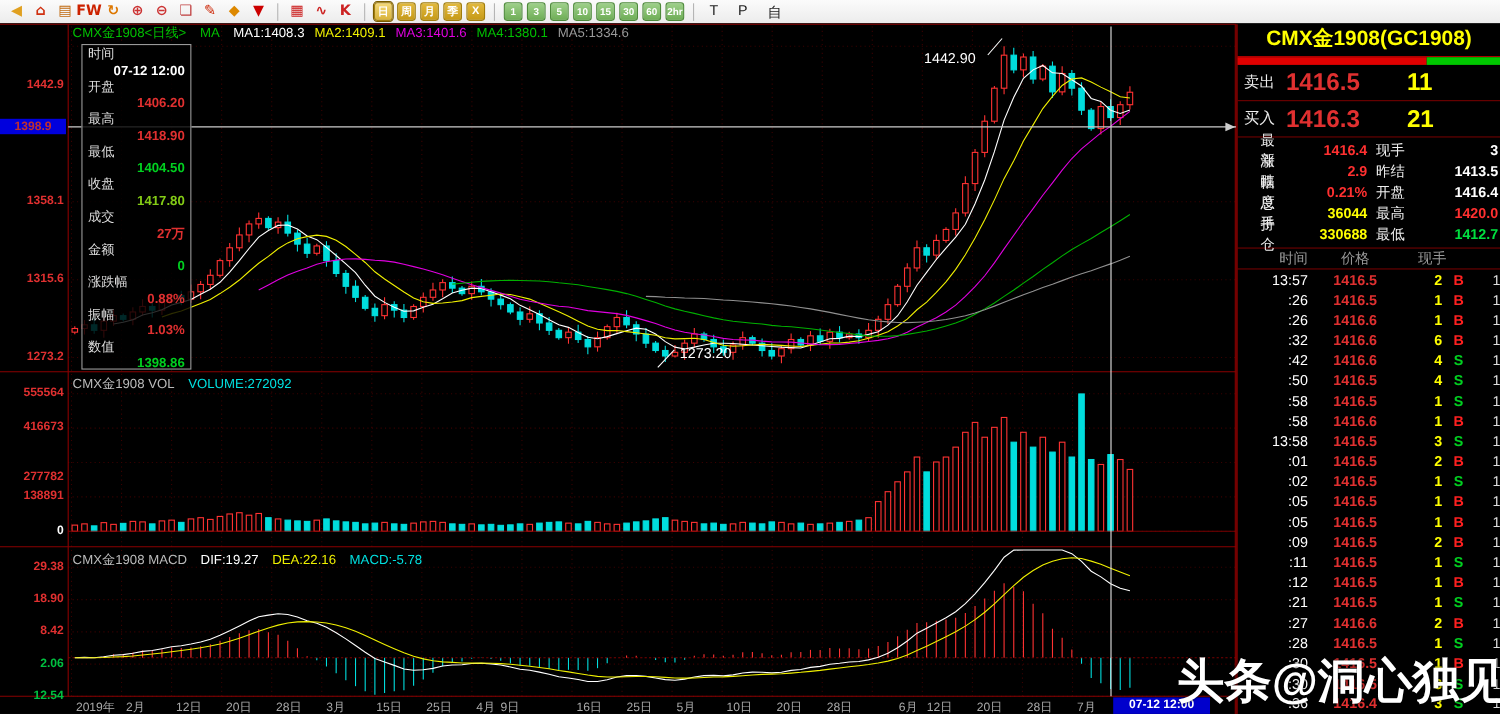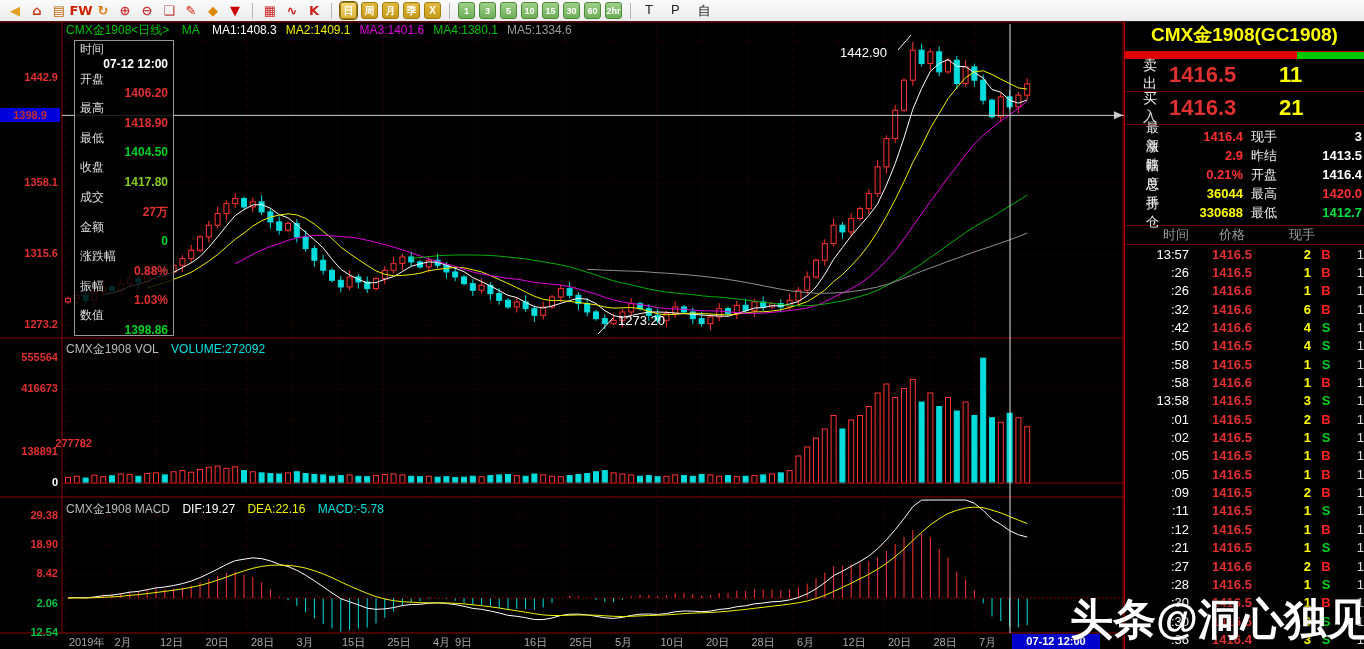--- a/index.html
+++ b/index.html
@@ -40,21 +40,21 @@
     color:#fff; font:bold 11px "Liberation Sans", sans-serif; text-align:center; line-height:15px; z-index:6; }
 
   
   #quote-panel { position:absolute; left:1124px; top:22px; width:240px; height:627px;
     background:#000; border-left:1px solid #c00000; }
   #qp-title { height:30px; line-height:30px; text-align:center; color:#ffff00;
     font:bold 19px "Liberation Sans", sans-serif; border-bottom:1px solid #c00000; }
   #qp-ratio { height:7px; display:flex; }
   #qp-ratio .r { background:#e00000; } #qp-ratio .g { background:#00c800; flex:1; }
   .bsrow { height:33px; display:flex; align-items:center; border-top:1px solid #700000; border-bottom:1px solid #700000; }
-  .bsrow .lbl { width:44px; padding-left:18px; color:#eee; font:14px "Liberation Sans", sans-serif; }
+  .bsrow .lbl { width:44px; padding-left:6px; color:#eee; font:14px "Liberation Sans", sans-serif; }
   .bsrow .prc { width:110px; color:#e03030; font:bold 22px "Liberation Sans", sans-serif; }
   .bsrow .qty { color:#ffff00; font:bold 22px "Liberation Sans", sans-serif; }
   #qp-stats { padding:2px 0 0 0; }
   .strow { height:19px; display:flex; align-items:center; font:13px "Liberation Sans", sans-serif; }
   .strow .sl { width:36px; padding-left:21px; color:#eee; }
   .strow .sv { width:82px; text-align:right; font-weight:bold; }
   .strow .sl2 { width:40px; padding-left:8px; color:#eee; }
   .strow .sv2 { flex:1; text-align:right; font-weight:bold; padding-right:2px; }
   #qp-thead { height:20px; display:flex; align-items:center; color:#999; border-top:1px solid #700000;
     border-bottom:1px solid #700000; font:13px "Liberation Sans", sans-serif; margin-top:3px; }
@@ -647,21 +647,21 @@
   </div>
 
   <div id="axis-labels">
       <div class="axl" style="top: 35px; color: rgb(224, 48, 48); margin-top: 36px;">1442.9</div>
       <div class="axl hl" style="top: 108.37px;">1398.9</div>
       <div class="axl" style="top: 176.404px; color: rgb(224, 48, 48);">1358.1</div>
       <div class="axl" style="top: 247.273px; color: rgb(224, 48, 48);">1315.6</div>
       <div class="axl" style="top: 317.975px; color: rgb(224, 48, 48);">1273.2</div>
       <div class="axl" style="top: 350.998px; color: rgb(224, 48, 48);">555564</div>
       <div class="axl" style="top: 382.249px; color: rgb(224, 48, 48);">416673</div>
-      <div class="axl" style="top: 437px; color: rgb(224, 48, 48); margin-left: 34px;">277782</div>
+      <div class="axl" style="top: 427px; color: rgb(224, 48, 48);">277782</div>
       <div class="axl" style="top: 444.75px; color: rgb(224, 48, 48);">138891</div>
       <div class="axl" style="top: 476px; color: rgb(255, 255, 255);">0</div>
       <div class="axl" style="top: 508.736px; color: rgb(224, 48, 48);">29.38</div>
       <div class="axl" style="top: 538.08px; color: rgb(224, 48, 48);">18.90</div>
       <div class="axl" style="top: 567.424px; color: rgb(224, 48, 48);">8.42</div>
       <div class="axl" style="top: 596.768px; color: rgb(0, 192, 64);">2.06</div>
       <div class="axl" style="top: 626.112px; color: rgb(0, 192, 64);">12.54</div>
     </div>
 
   <div id="tooltip-box">
@@ -721,21 +721,21 @@
       <div class="tax" style="left: 342px;">15日</div>
       <div class="tax" style="left: 387.5px;">25日</div>
       <div class="tax" style="left: 433px;">4月</div>
       <div class="tax" style="left: 455px;">9日</div>
       <div class="tax" style="left: 524px;">16日</div>
       <div class="tax" style="left: 569.5px;">25日</div>
       <div class="tax" style="left: 615px;">5月</div>
       <div class="tax" style="left: 660.5px;">10日</div>
       <div class="tax" style="left: 706px;">20日</div>
       <div class="tax" style="left: 751.5px;">28日</div>
-      <div class="tax" style="left: 797px; text-align: right;">6月</div>
+      <div class="tax" style="left: 817px; text-align: right;">6月</div>
       <div class="tax" style="left: 842.5px;">12日</div>
       <div class="tax" style="left: 888px;">20日</div>
       <div class="tax" style="left: 933.5px;">28日</div>
       <div class="tax" style="left: 979px;">7月</div>
     </div>
   <div id="time-cursor">07-12 12:00</div>
 
   <div id="quote-panel">
     <div id="qp-title">CMX金1908(GC1908)</div>
     <div id="qp-ratio">

